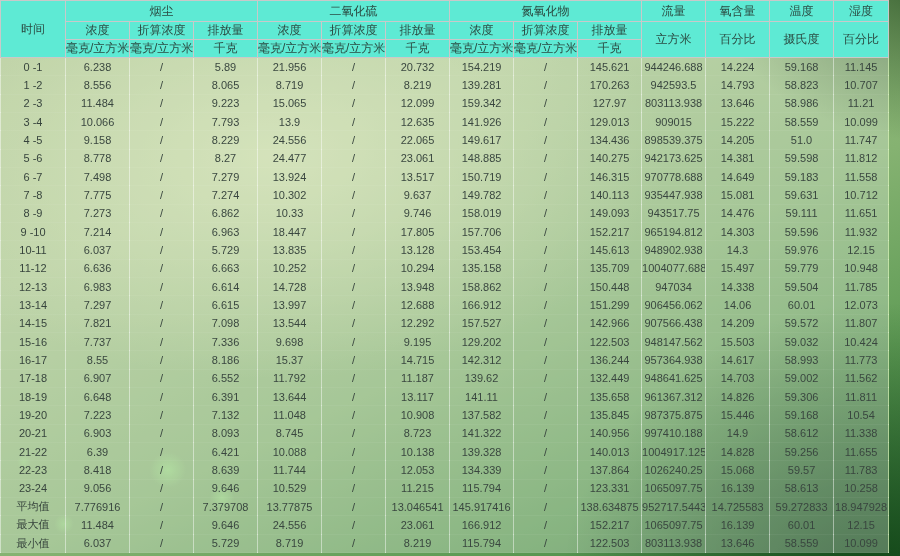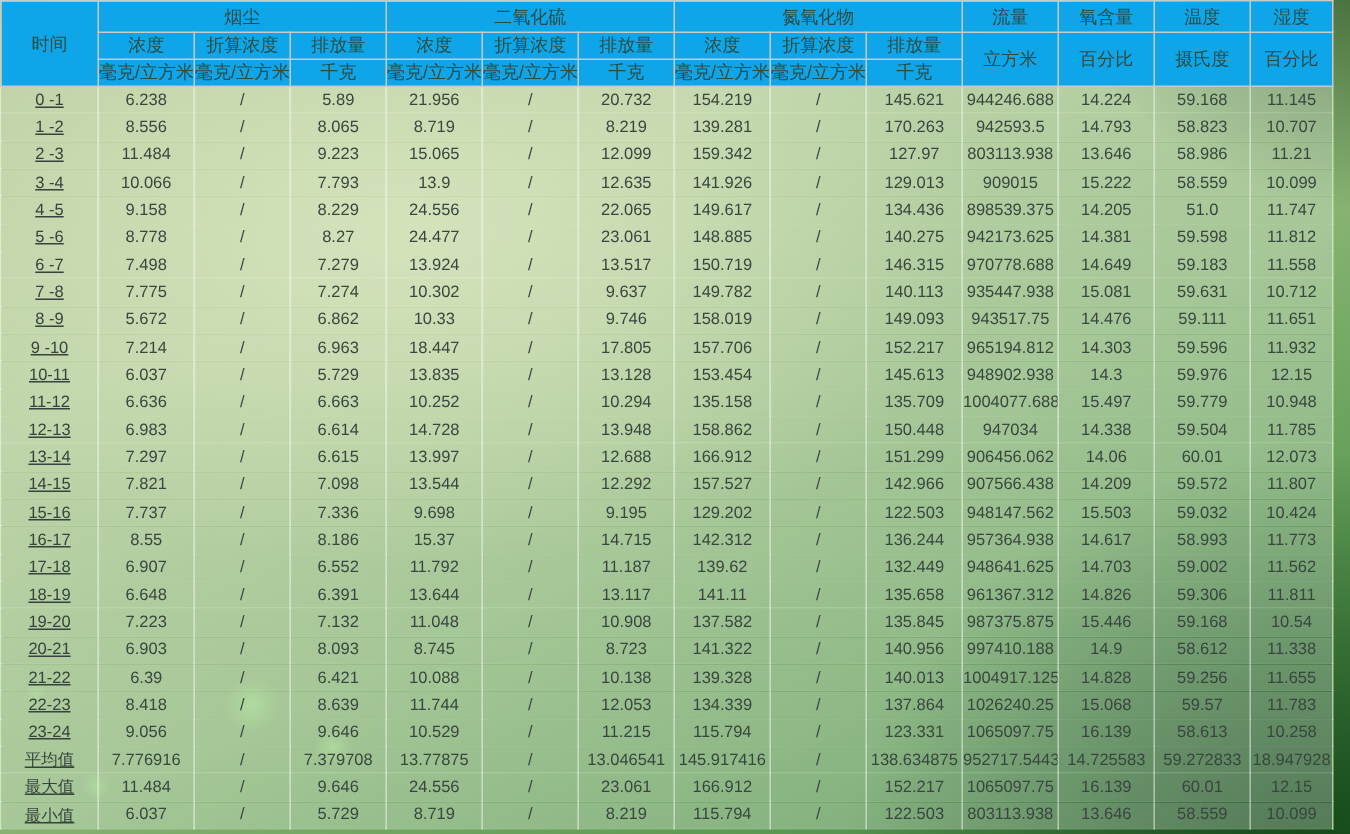--- a/index.html
+++ b/index.html
@@ -19,21 +19,21 @@
       radial-gradient(ellipse 380px 300px at 103% -6%, rgba(40,82,36,0.90), rgba(40,82,36,0) 58%),
       linear-gradient(155deg, #a3bf82 0%, #a6c489 30%, #85b271 58%, #5d9a54 80%, #3c7c3f 100%);
   }
   table.report {
     position:absolute; top:0; left:0;
     width:888px;
     border-collapse:collapse;
     table-layout:fixed;
   }
   thead th {
-    background:#0ea5e9;
+    background:#5eead4;
     border:1px solid #c9c9c9;
     color:#2b4c43;
     font-size:12px;
     font-weight:normal;
     text-align:center;
     white-space:nowrap;
     overflow:hidden;
   }
   thead tr.h1 th { height:21px; }
   thead tr.h2 th { height:18px; }
@@ -44,21 +44,21 @@
     border-left:1px solid rgba(255,255,255,0.60);
     border-right:1px solid rgba(255,255,255,0.60);
     border-top:1px solid rgba(255,255,255,0.30);
     border-bottom:1px solid rgba(255,255,255,0.30);
     color:#39463f;
     font-size:11px;
     text-align:center;
     white-space:nowrap;
     overflow:hidden;
   }
-  tbody td.time { color:#36433c;text-decoration:underline; }
+  tbody td.time { color:#36433c; }
   tbody td:last-child { border-right:1px solid rgba(220,245,190,0.75);margin-top:30px; }
 </style>
 </head>
 <body>
 
 <table class="report">
   <colgroup>
     <col style="width:65px">
     <col style="width:64px">
       <col style="width:64px">
@@ -236,21 +236,21 @@
         <td>149.782</td>
         <td>/</td>
         <td>140.113</td>
         <td>935447.938</td>
         <td>15.081</td>
         <td>59.631</td>
         <td>10.712</td>
       </tr>
       <tr>
         <td class="time">8 -9</td>
-        <td>5.672</td>
+        <td>7.273</td>
         <td>/</td>
         <td>6.862</td>
         <td>10.33</td>
         <td>/</td>
         <td>9.746</td>
         <td>158.019</td>
         <td>/</td>
         <td>149.093</td>
         <td>943517.75</td>
         <td>14.476</td>

